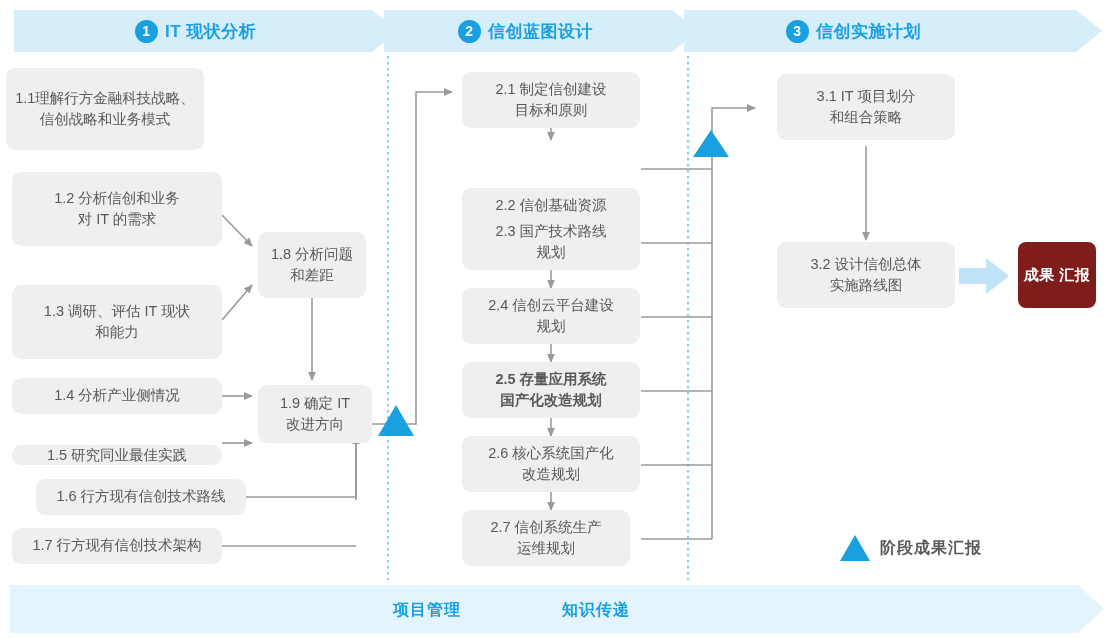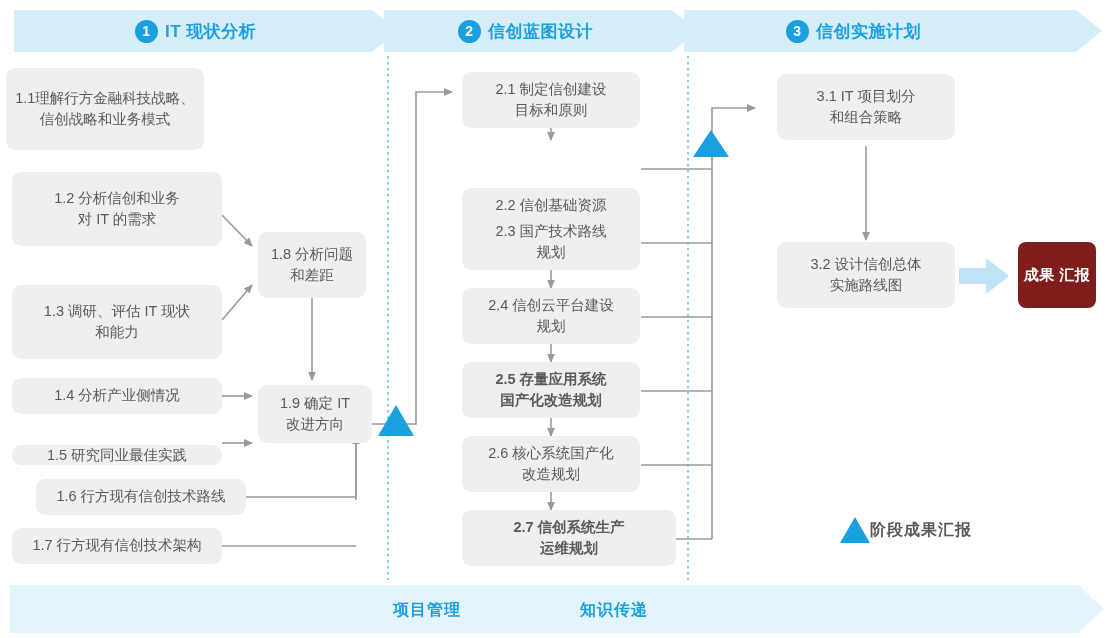--- a/index.html
+++ b/index.html
@@ -82,21 +82,22 @@
     align-items: center;
     justify-content: center;
     text-align: center;
     letter-spacing: 0.5px;
   }
   
   .legend {
     position: absolute;
     display: flex;
     align-items: center;
-    gap: 0;
+    gap: 10px;
+    margin-top: 18px;
   }
   .legend-tri {
     width: 0;
     height: 0;
     border-left: 15px solid transparent;
     border-right: 15px solid transparent;
     border-bottom: 26px solid #1a9fe0;
   }
   .legend-text {
     color: #58595b;
@@ -297,21 +298,21 @@
     </span>
   </div>
 
   <div class="box" style="left:462px; top:436px; width:178px; height:56px;">
     <span>
       <span>2.6 核心系统国产化</span>
       <span>改造规划</span>
     </span>
   </div>
 
-  <div class="box" style="left:462px; top:510px; width:214px; height:56px;font-weight:bold;">
+  <div class="box" style="left:462px; top:510px; width:168px; height:56px;">
     <span>
       <span>2.7 信创系统生产</span>
       <span>运维规划</span>
     </span>
   </div>
 
   <div class="box" style="left:777px; top:74px; width:178px; height:66px;">
     <span>
       <span>3.1 IT 项目划分</span>
       <span>和组合策略</span>
@@ -333,17 +334,17 @@
   </div>
 
   <div class="legend" style="left:840px; top:517px;">
     <span class="legend-tri"></span>
     <span class="legend-text">阶段成果汇报</span>
   </div>
 
   <div class="bottom-label" style="left:393px; top:600px;">
     <span>项目管理</span>
   </div>
-  <div class="bottom-label" style="left:580px; top:600px;">
+  <div class="bottom-label" style="left:562px; top:600px;">
     <span>知识传递</span>
   </div>
 
 </div>
 
 </body></html>

